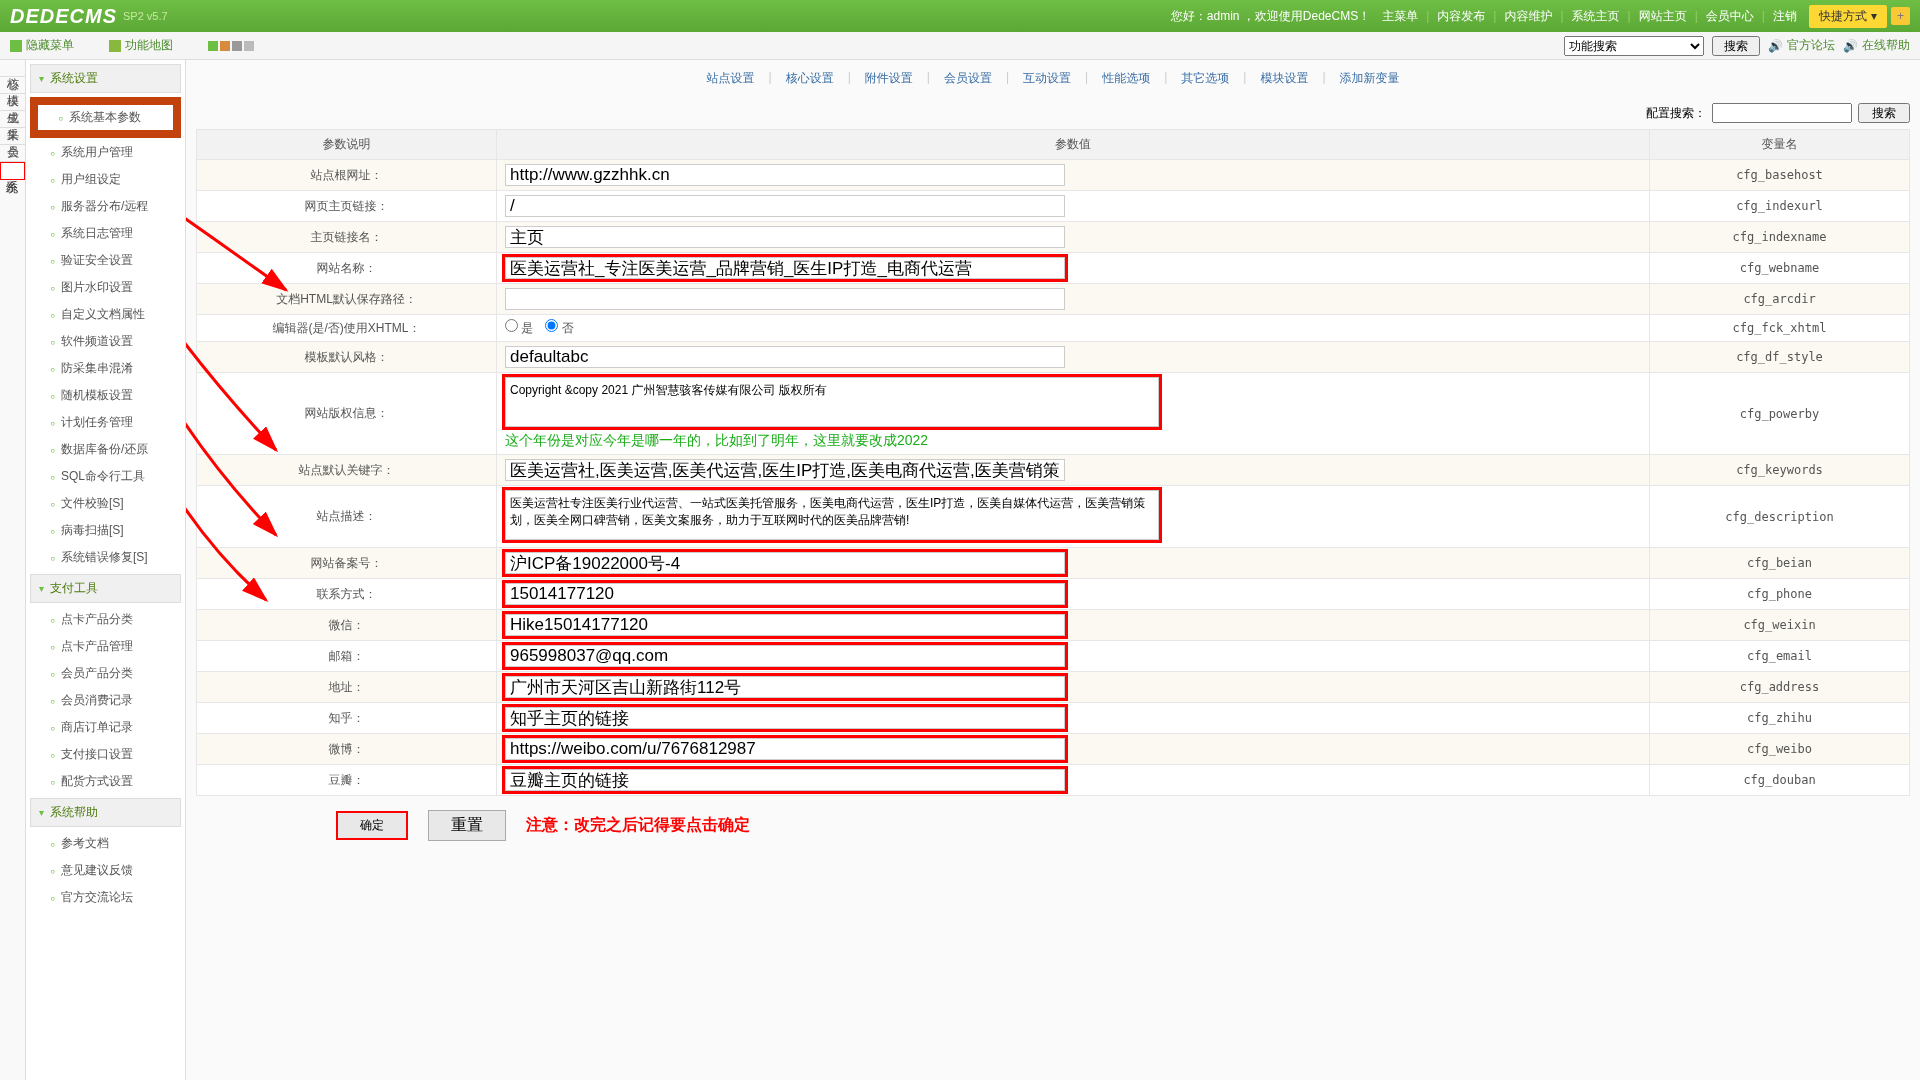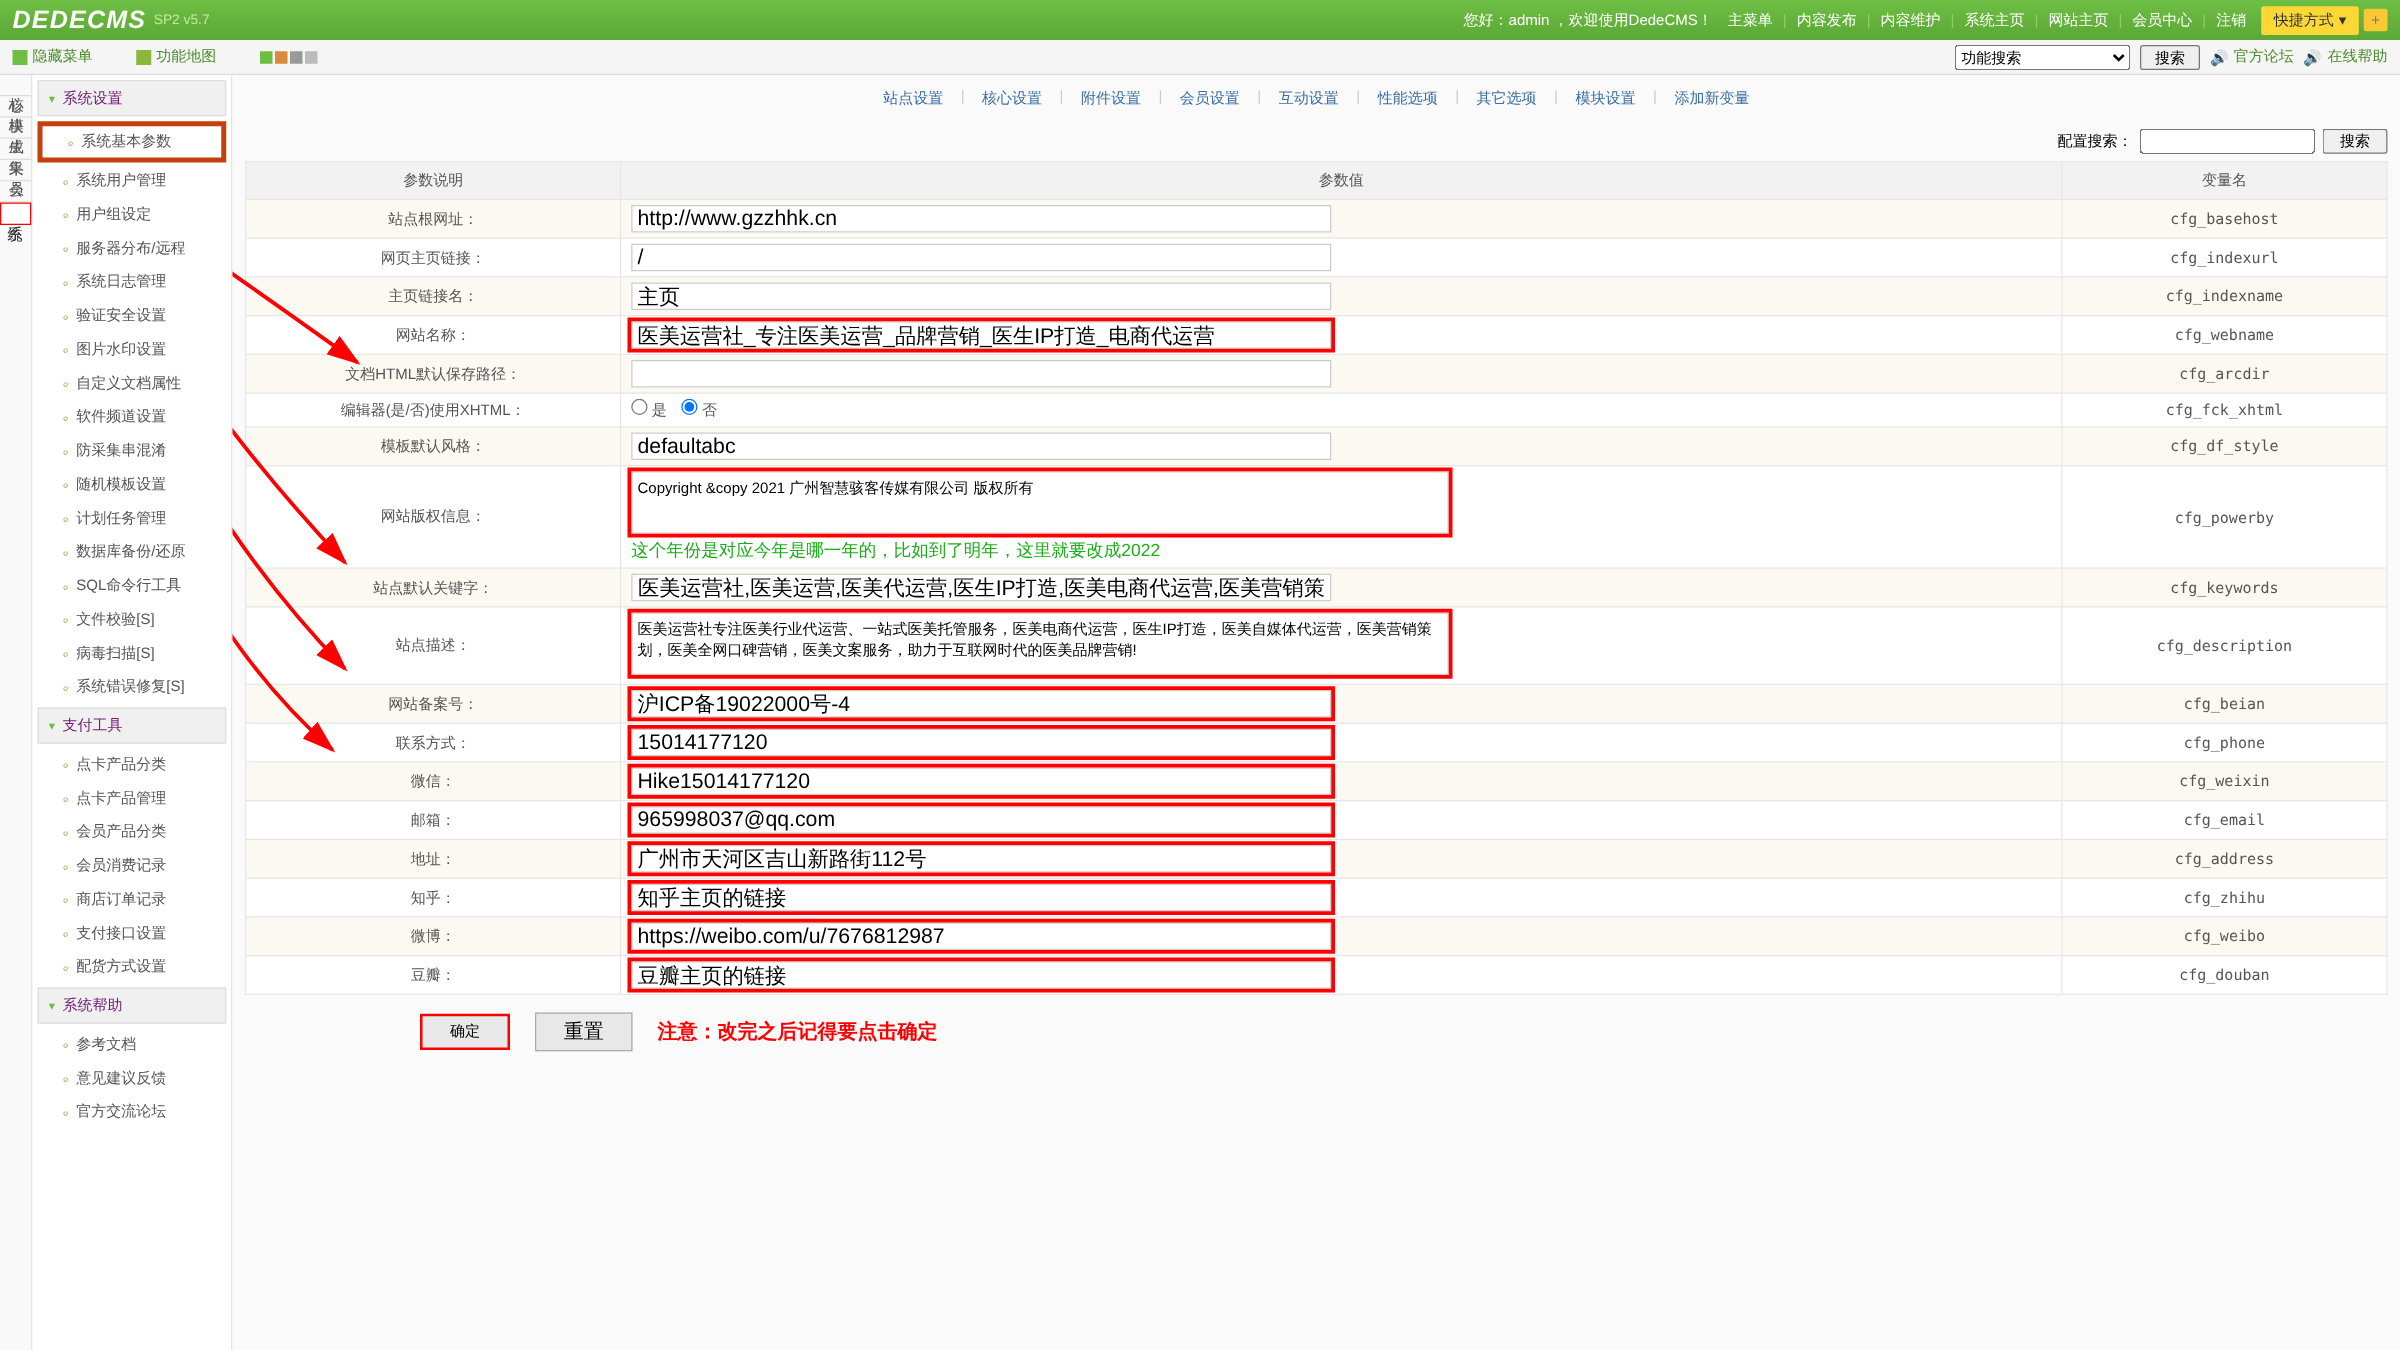--- a/index.html
+++ b/index.html
@@ -20,25 +20,25 @@
 .color-sq{width:10px;height:10px;display:inline-block}
 .toolbar-right{margin-left:auto;display:flex;align-items:center;gap:8px}
 .search-select{height:20px;font-size:12px;width:140px}
 .search-btn{height:20px;padding:0 10px;font-size:12px;cursor:pointer}
 .tb-link{color:#4a8a2a;display:flex;align-items:center;gap:4px;cursor:pointer}
 .layout{display:flex;height:calc(100vh - 60px)}
 .vtabs{width:26px;background:#f9f9f9;border-right:1px solid #ddd;display:flex;flex-direction:column}
 .vtab{writing-mode:vertical-rl;text-orientation:upright;padding:8px 4px;border-bottom:1px solid #ddd;cursor:pointer;text-align:center;color:#555;font-size:12px}
 .vtab.active{background:#fff;border:1px solid #f00;color:#333}
 .sidebar{width:160px;background:#fff;border-right:1px solid #ddd;overflow-y:auto}
-.side-group-title{background:#f0f0f0;border:1px solid #ddd;padding:5px 8px;margin:4px;display:flex;align-items:center;gap:6px;color:#701a75;cursor:pointer}
+.side-group-title{background:#f0f0f0;border:1px solid #ddd;padding:5px 8px;margin:4px;display:flex;align-items:center;gap:6px;color:#4d7c0f;cursor:pointer}
 .side-group-title::before{content:"▾";color:#6fbe44;font-size:10px}
 .side-item{padding:4px 8px 4px 20px;margin:2px 4px;color:#555;cursor:pointer;display:flex;align-items:center;gap:6px}
 .side-item::before{content:"◦";color:#6fbe44;font-size:14px}
-.side-item.hl{border:4px solid #c2410c}
+.side-item.hl{border:8px solid #c2410c}
 .main{flex:1;padding:0 10px;overflow:auto;background:#fafafa}
 .crumb{color:#888;padding:4px 0;font-size:12px}
 .tab-row{display:flex;justify-content:center;gap:6px;padding:10px 0;flex-wrap:wrap}
 .tab-row span{color:#3a6ea5;cursor:pointer;padding:0 4px}
 .tab-row .divider{color:#ccc}
 .cfg-search-row{display:flex;justify-content:flex-end;align-items:center;gap:6px;padding:6px 0}
 .cfg-search-row input{height:20px;width:140px;font-size:12px;padding:0 4px}
 .cfg-search-row button{height:20px;padding:0 12px;font-size:12px;cursor:pointer}
 .param-table{width:100%;border-collapse:collapse;background:#fff}
 .param-table th{background:#f2f2f2;border:1px solid #e6e6e6;padding:6px;font-weight:normal;color:#555;text-align:center}

